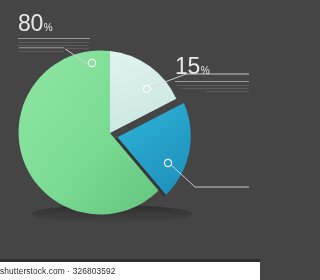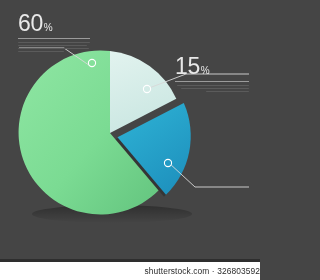--- a/index.html
+++ b/index.html
@@ -29,21 +29,21 @@
   .label.l60{left:18px;top:12px;width:72px;text-align:left;}
   .label.l15{right:11px;top:55px;width:74px;text-align:left;}
   .label.l25{right:11px;top:161px;width:80px;text-align:right;}
   .label.l15 .blurb i, .label.l25 .blurb i{align-self:flex-end;}
 
   
   #art{position:absolute;left:0;top:0;}
 
   
   .wm{position:absolute;left:0;right:0;bottom:0;height:18px;background:#ffffff;
-      display:flex;align-items:center;justify-content:flex-end;}
+      display:flex;align-items:center;justify-content:flex-start;}
   .wm span{font-size:8.4px;color:#2b2b2b;letter-spacing:.1px;}
   .wm-top{position:absolute;left:0;right:0;bottom:18px;height:3px;background:#2e2e2e;}
 </style>
 </head>
 <body>
 
 <div id="stage">
 
   <svg id="art" width="260" height="280" viewBox="0 0 260 280">
     <defs>
@@ -89,21 +89,21 @@
 
     <g stroke="#d8d8d8" stroke-width="0.9" fill="none">
       <path d="M249 187 H195 L171.2 165"></path>
     </g>
     <circle cx="168" cy="163" r="3.6" fill="none" stroke="#ffffff" stroke-width="1.1"></circle>
   </svg>
 
 
   <div class="label l60">
     <div class="pct">
-      <span class="num">60</span><span class="sym">%</span>
+      <span class="num">80</span><span class="sym">%</span>
     </div>
     <div class="rule"></div>
     <div class="blurb">
       <i style="width:100%"></i>
         <i style="width:96%"></i>
         <i style="width:99%"></i>
         <i style="width:64%"></i>
     </div>
   </div>
 

